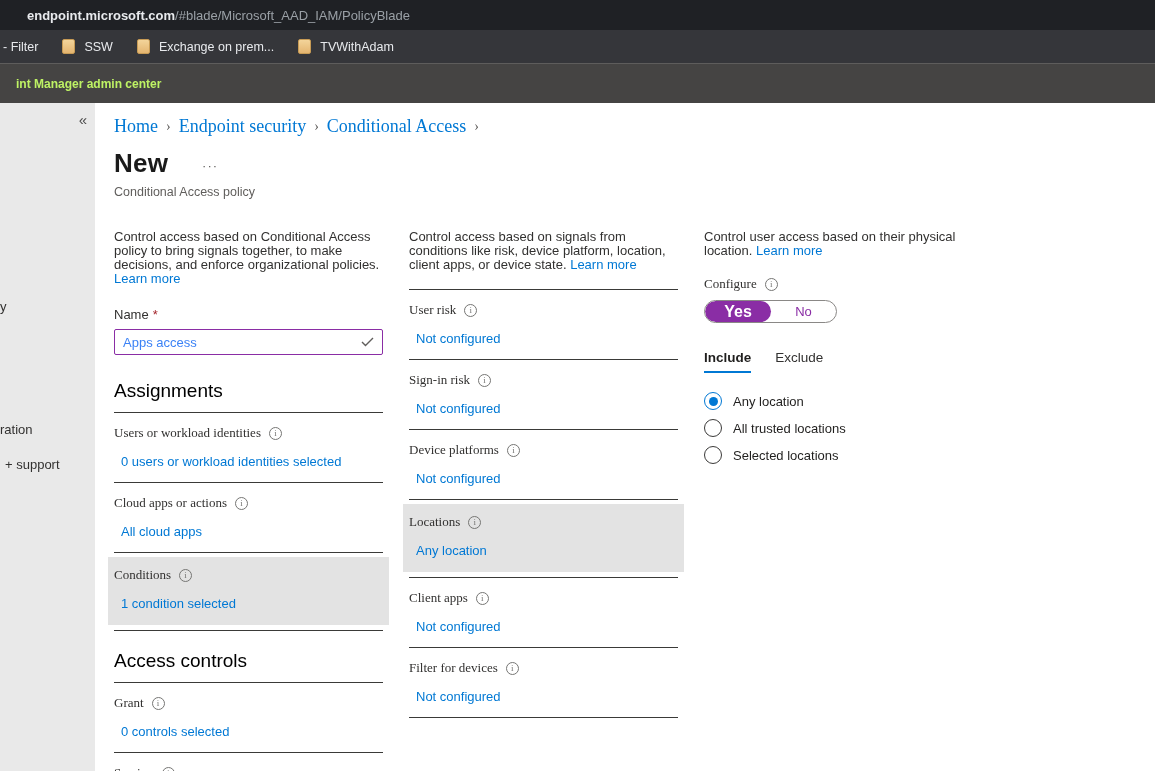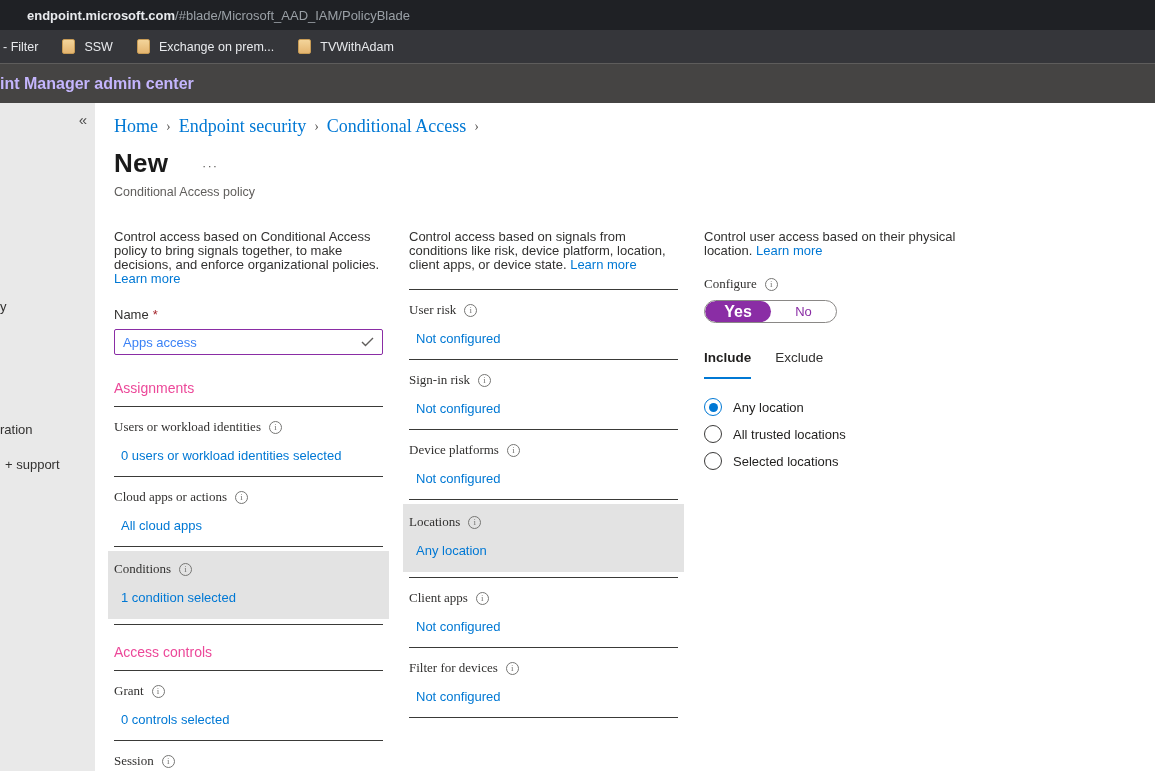--- a/index.html
+++ b/index.html
@@ -17,21 +17,21 @@
     background:#35363a; display:flex; align-items:center; font-size:12.5px; color:#e8eaed; }
   .bm-item { display:flex; align-items:center; gap:9px; cursor:pointer; }
   .bm-item.first { margin-left:3px; }
   .bm-item + .bm-item { margin-left:24px; }
   .bm-folder { width:13px; height:15px; border-radius:2px;
     background:linear-gradient(180deg,#f3d49a 0%,#e4b570 100%);
     border:1px solid #c79b55; }
 
   .portal-header { position:absolute; left:0; top:63px; width:1155px; height:40px;
     background:#454443; border-top:1px solid #5e5d5c; display:flex; align-items:center; }
-  .portal-title { color:#c4b5fd; font-weight:bold; font-size:16px; margin-left:0; white-space:nowrap; }
+  .portal-title { color:#bef264; font-weight:bold; font-size:12px; margin-left:16px; white-space:nowrap; }
 
   
   .app-body { position:absolute; left:0; top:103px; width:1155px; height:668px; background:#fff; }
 
   .sidebar { position:absolute; left:0; top:0; width:95px; height:668px; background:#e9e9e9; }
   .collapse-btn { position:absolute; top:8px; right:8px; font-size:15px; color:#4d4d4d; cursor:pointer; }
   .side-frag { position:absolute; left:0; font-size:13px; color:#323130; white-space:nowrap; }
   .side-frag.f0 { top:196px; }
   .side-frag.f1 { top:319px; }
   .side-frag.f2 { top:354px; left:5px; }
@@ -51,21 +51,21 @@
   .columns { display:flex; margin-top:31px; }
   .col { width:269px; }
   .col + .col { margin-left:26px; }
 
   .intro { font-size:13px; line-height:14px; color:#323130; }
   .link { color:#0078d4; text-decoration:none; cursor:pointer; }
 
   hr.div { border:none; border-top:1px solid #3a3a38; margin:0; }
   hr.top-div { border:none; border-top:1px solid #3a3a38; margin:17px 0 0 0; }
 
-  .section-head { font-size:14px; color:#ec4899; padding:19px 0 10px 0; }
+  .section-head { font-size:19px; color:#000000; padding:19px 0 10px 0; }
 
   .field-inner { padding:12px 0 12px 0; }
   .field.highlight .field-inner { background:#e3e3e3; margin:4px -6px 5px -6px; padding:10px 22px 13px 6px; }
   .label-row { display:flex; align-items:center; font-size:13px; color:#323130; margin-bottom:11px;font-family:Liberation Serif, serif; }
   .info-icon { width:13px; height:13px; border:1px solid #767674; border-radius:50%;
     margin-left:8px; display:inline-flex; align-items:center; justify-content:center;
     font-size:9px; color:#767674; font-family:"Liberation Serif",serif; cursor:pointer; flex:0 0 auto; }
   .info-icon::before { content:"i"; }
   .field-link { display:inline-block; font-size:13px; margin-left:7px; }
 
@@ -81,21 +81,21 @@
 
   
   .configure-row { margin-top:18px; }
   .toggle { margin-top:8px; width:133px; height:23px; border:1px solid #8a8886; border-radius:12px;
     display:flex; overflow:hidden; background:#fff; }
   .toggle-yes { width:66px; height:100%; background:#8a2da5; border-radius:12px; color:#fff;
     font-size:16px; font-weight:bold; display:flex; align-items:center; justify-content:center; cursor:pointer; }
   .toggle-no { flex:1; color:#8a2da5; font-size:13px; display:flex; align-items:center; justify-content:center; cursor:pointer; }
 
   .tabs { margin-top:27px; display:flex; }
-  .tab { font-size:13.5px; color:#323130; padding-bottom:12px; cursor:pointer; }
+  .tab { font-size:13.5px; color:#323130; padding-bottom:6px; cursor:pointer; }
   .tab + .tab { margin-left:24px; }
   .tab.active { font-weight:bold; color:#201f1e; border-bottom:2px solid #0078d4; }
 
   .radio-group { margin-top:19px; }
   .radio-row { display:flex; align-items:center; margin-bottom:9px; cursor:pointer; }
   .radio-circle { width:18px; height:18px; border-radius:50%; border:1px solid #3b3a39; background:#fff;
     display:flex; align-items:center; justify-content:center; flex:0 0 auto; }
   .radio-row.selected .radio-circle { border-color:#0078d4; }
   .radio-row.selected .radio-dot { width:9px; height:9px; border-radius:50%; background:#0078d4; }
   .radio-label { font-size:13px; color:#201f1e; margin-left:11px; }

